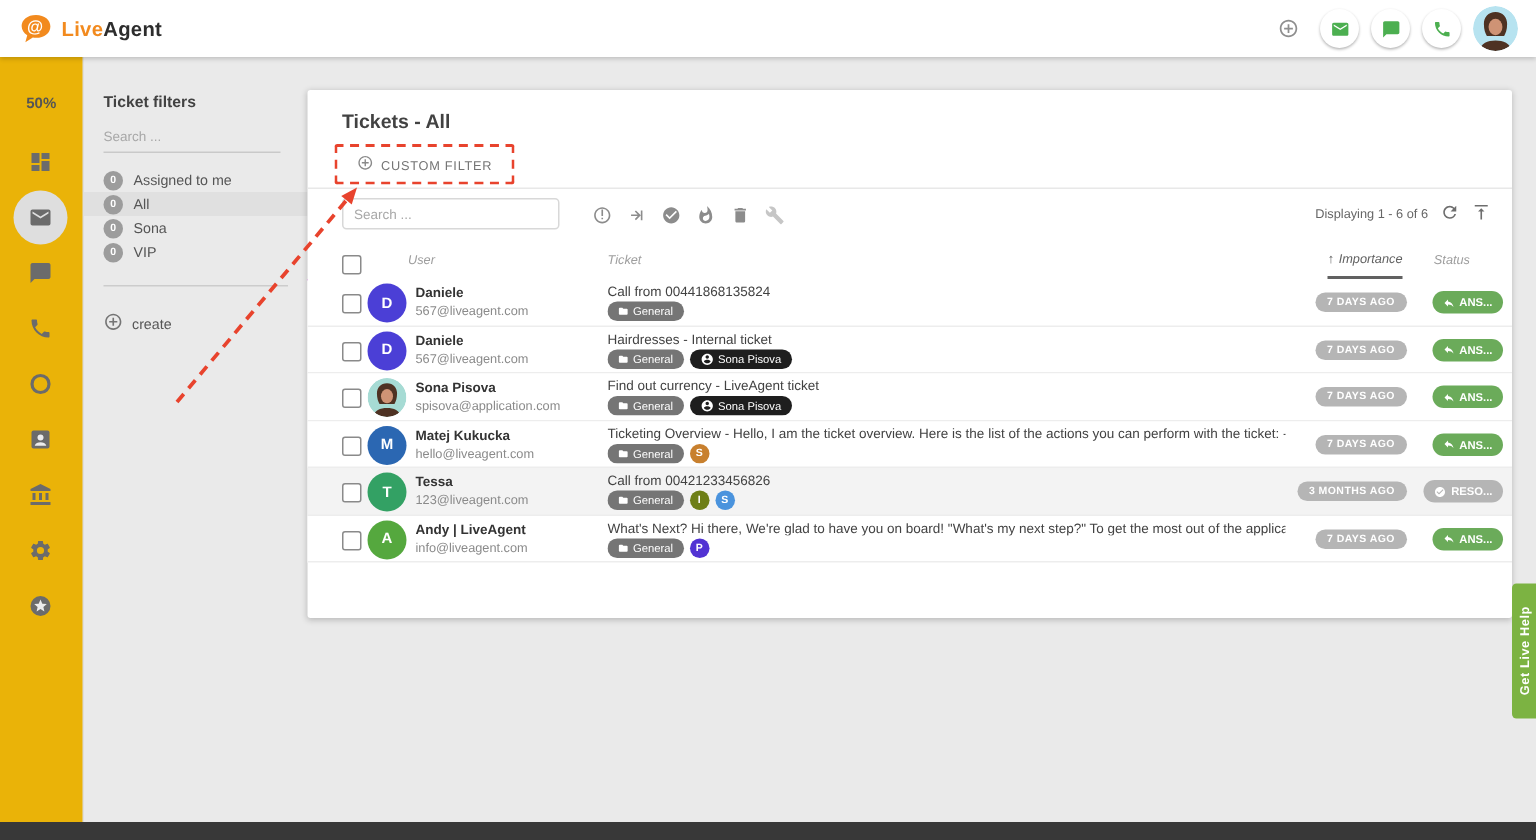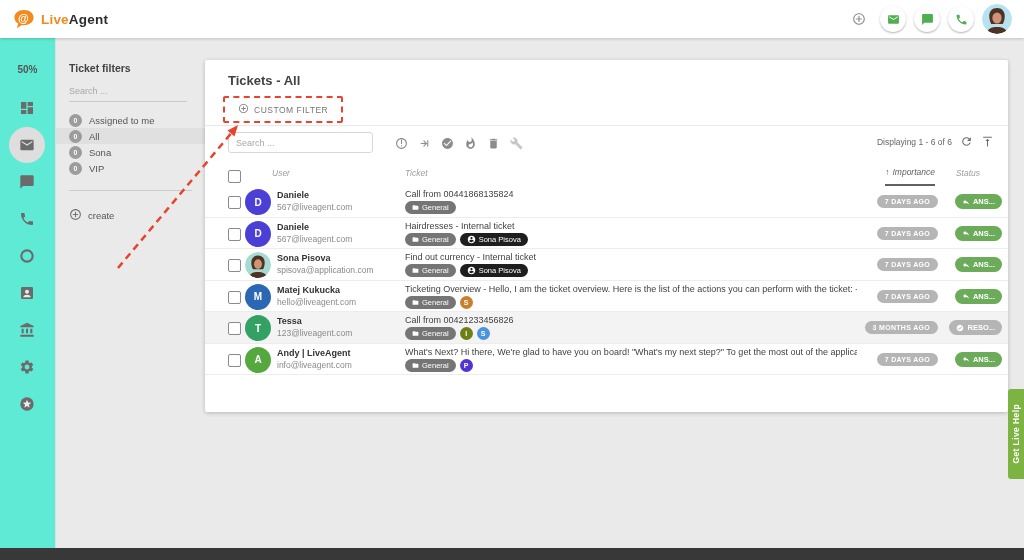--- a/index.html
+++ b/index.html
@@ -11,21 +11,21 @@
   .logo{margin-left:12px;display:flex;align-items:center;gap:5px;position:relative;}
   .logo-at{position:absolute;left:6px;top:4px;color:#fff;font-weight:bold;font-size:11px;}
   .logo-text{font-size:13.5px;font-weight:bold;letter-spacing:.2px;}
   .lv{color:#f28a1e;} .ag{color:#2d2d2d;}
   .topbar-actions{position:absolute;right:12px;top:0;height:38px;display:flex;align-items:center;gap:8px;}
   .hbtn{width:26px;height:26px;border-radius:50%;background:#fff;display:flex;align-items:center;
         justify-content:center;box-shadow:0 1px 2px rgba(0,0,0,.3);cursor:pointer;border:none;}
   .hbtn.plain{box-shadow:none;background:transparent;}
   .havatar{width:30px;height:30px;border-radius:50%;overflow:hidden;cursor:pointer;}
   
-  .rail{position:absolute;top:38px;left:0;width:55px;bottom:12px;background:#5eead4;border-right:1px solid #dedede;}
+  .rail{position:absolute;top:38px;left:0;width:55px;bottom:12px;background:#eab308;border-right:1px solid #dedede;}
   .rail-zoom{margin-top:26px;text-align:center;font-size:10px;font-weight:bold;color:#555;}
   .rail-icons{position:absolute;top:52px;left:0;right:1px;display:flex;flex-direction:column;align-items:center;gap:1px;}
   .rail-btn{width:36px;height:36px;border-radius:50%;display:flex;align-items:center;justify-content:center;cursor:pointer;}
   .rail-btn.active{background:#dedede;}
   
   .filters{position:absolute;left:56px;top:38px;width:149px;bottom:12px;}
   .f-title{margin:24px 0 0 13px;font-size:10.5px;font-weight:bold;color:#424242;}
   .f-search{display:block;margin:12px 13px 0;width:118px;border:none;outline:none;background:transparent;
             border-bottom:1px solid #c9c9c9;padding:0 0 5px;font-size:9px;color:#444;
             font-family:"Liberation Sans",sans-serif;}
@@ -371,21 +371,21 @@
       <path d="M12 3.2c-3.9 0-6.2 2.8-6.2 6.4 0 3 .8 5 1.6 6.4h9.2c.8-1.4 1.6-3.4 1.6-6.4 0-3.6-2.3-6.4-6.2-6.4z" fill="#4e3223"></path>
       <ellipse cx="12" cy="11.2" rx="3.7" ry="4.4" fill="#cf9375"></ellipse>
       <path d="M3.5 24c.6-4.2 4.3-5.6 8.5-5.6s7.9 1.4 8.5 5.6z" fill="#4e3223"></path>
     </g>
           </svg>
     <div class="row-user">
       <div class="row-name">Sona Pisova</div>
       <div class="row-email">spisova@application.com</div>
     </div>
     <div class="row-main">
-      <div class="row-subject">Find out currency - Internal ticket</div>
+      <div class="row-subject">Find out currency - LiveAgent ticket</div>
       <div class="row-tags">
               <span class="tag-pill" style="background:#757575">
                 <svg viewBox="0 0 24 24" width="7" height="7">
                   <path fill="#fff" d="M10 4H4c-1.1 0-2 .9-2 2v12c0 1.1.9 2 2 2h16c1.1 0 2-.9 2-2V8c0-1.1-.9-2-2-2h-8l-2-2z"></path>
                 </svg>
                 <span>General</span>
               </span>
               <span class="tag-pill" style="background:#1e1e1e">
                 <svg viewBox="0 0 24 24" width="9" height="9">
                   <path fill="#fff" d="M12 2C6.48 2 2 6.48 2 12s4.48 10 10 10 10-4.48 10-10S17.52 2 12 2zm0 3c1.66 0 3 1.34 3 3s-1.34 3-3 3-3-1.34-3-3 1.34-3 3-3zm0 14.2c-2.5 0-4.71-1.28-6-3.22.03-1.99 4-3.08 6-3.08 1.99 0 5.97 1.09 6 3.08-1.29 1.94-3.5 3.22-6 3.22z"></path>

